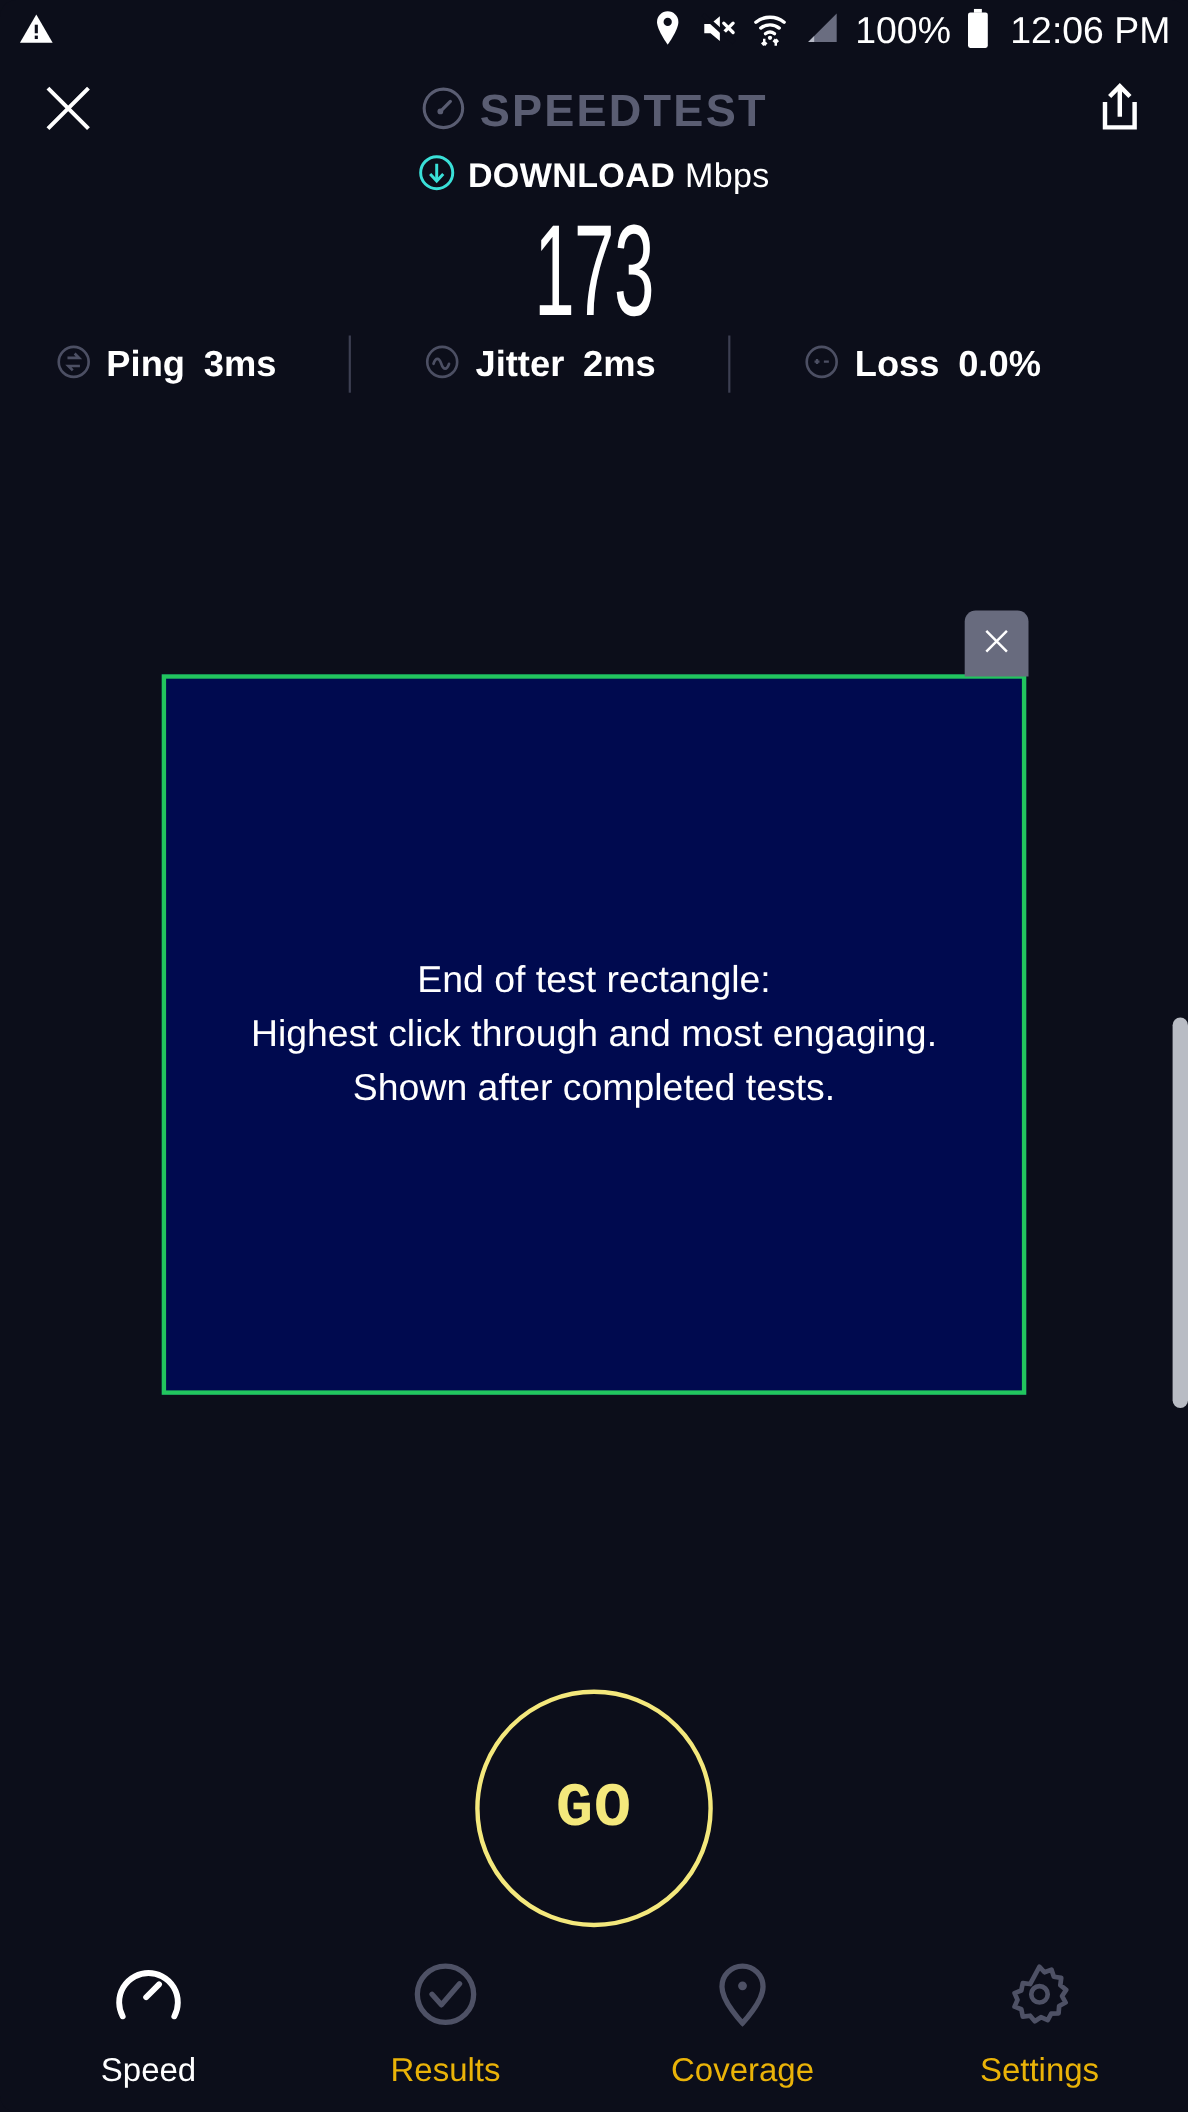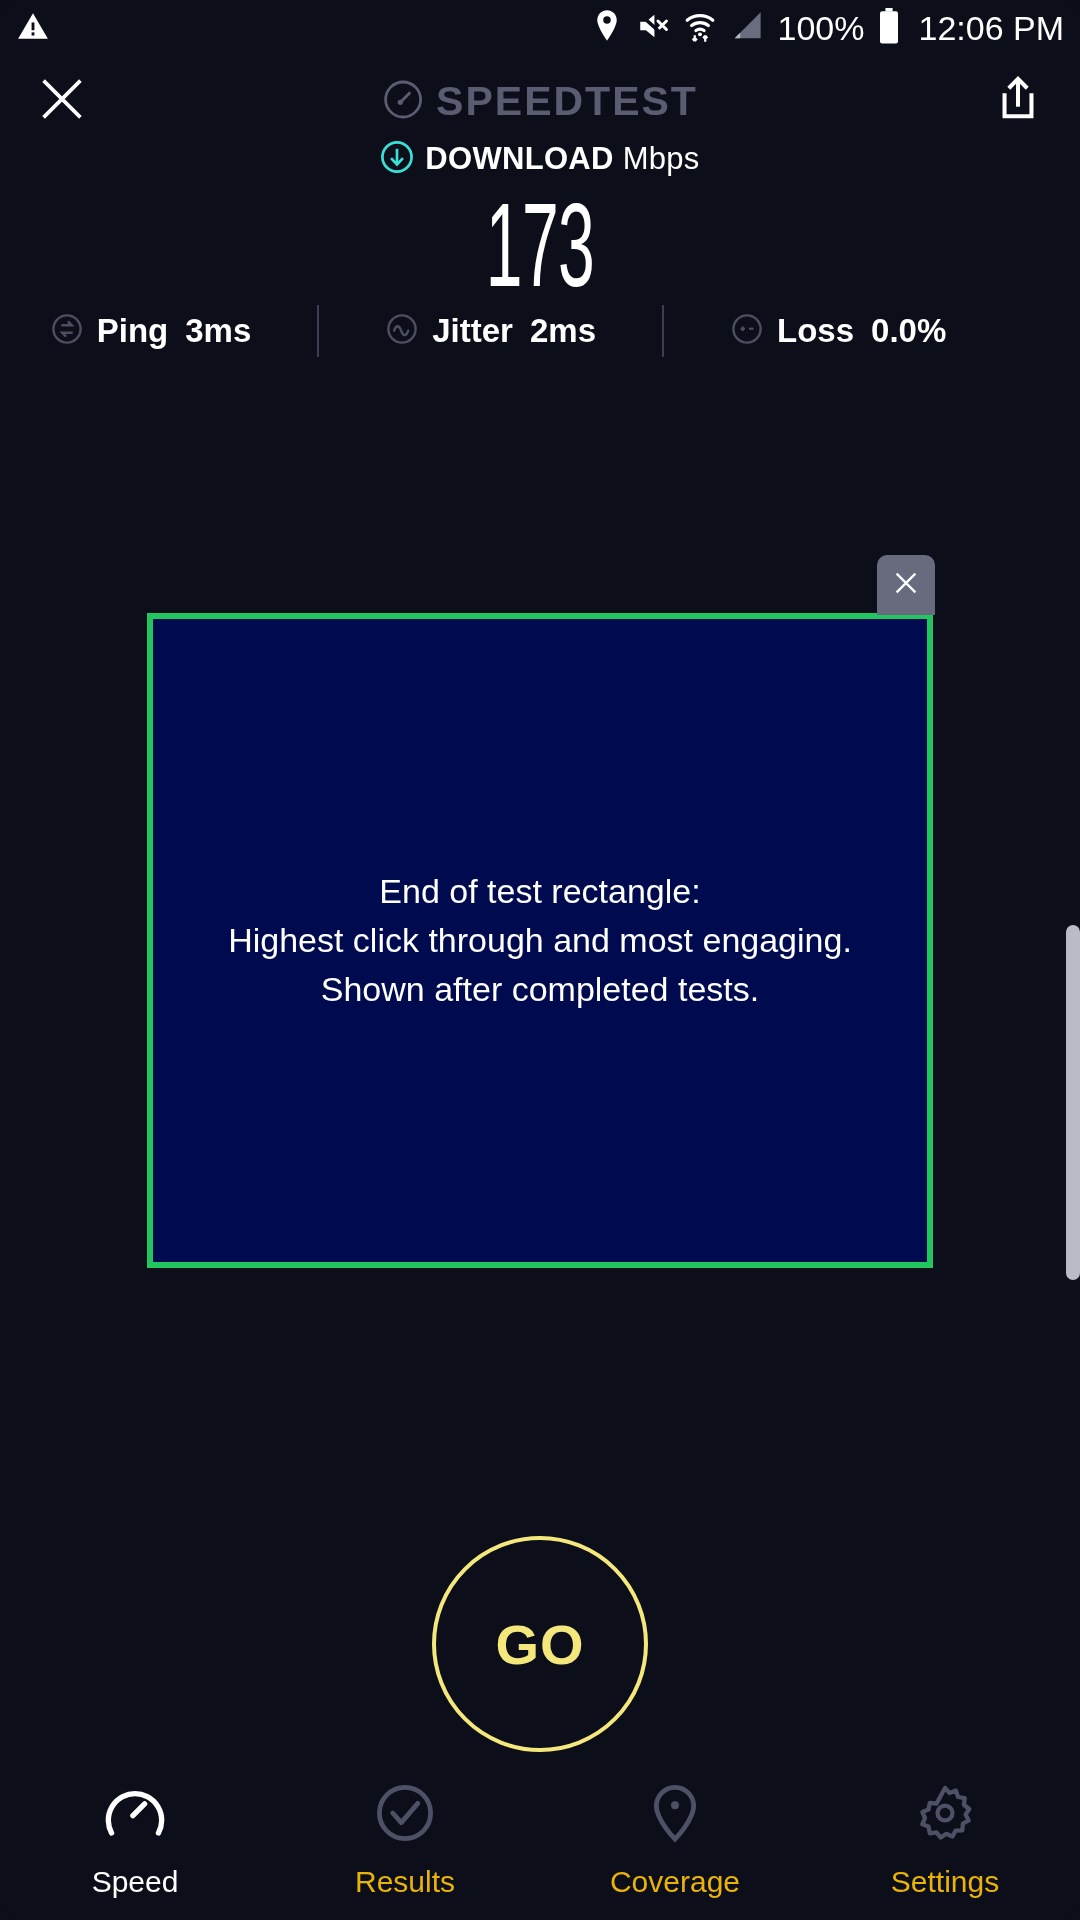--- a/index.html
+++ b/index.html
@@ -65,21 +65,21 @@
   .pjl-pad-a { width:46px; }
   .pjl-pad-b { width:66px; }
   .pjl-pad-c { width:66px; }
   .pjl-pad-d { width:54px; }
 
   
   .ad-wrap { position:absolute; left:147px; top:613px; width:786px; height:655px; }
   .ad-box {
     width:100%; height:100%;
     background:#000a4f;
-    border:6px solid #22c55e;
+    border:4px solid #22c55e;
     display:flex; align-items:center; justify-content:center;
   }
   .ad-text {
     color:#ffffff; font-size:34px; line-height:49px; text-align:center;
     font-family:"Liberation Sans", sans-serif;
   }
   .ad-close {
     position:absolute; right:-2px; top:-58px;
     width:58px; height:60px;
     background:#686b7e;
@@ -94,20 +94,21 @@
     background:#b9bcc4; border-radius:7px;
   }
 
   
   .go-btn {
     position:absolute; left:50%; top:1536px; transform:translateX(-50%);
     width:216px; height:216px; border-radius:50%;
     border:4px solid #f4e87c;
     display:flex; align-items:center; justify-content:center;
     cursor:pointer;
+    font-family:Liberation Mono, monospace;
   }
   .go-text { color:#f4e87c; font-size:56px; font-weight:bold; letter-spacing:1px; }
 
   
   .bottomnav {
     position:absolute; bottom:0; left:0; width:1080px; height:160px;
     display:flex; align-items:center;
   }
   .nav-item {
     flex:1; display:flex; flex-direction:column; align-items:center;

